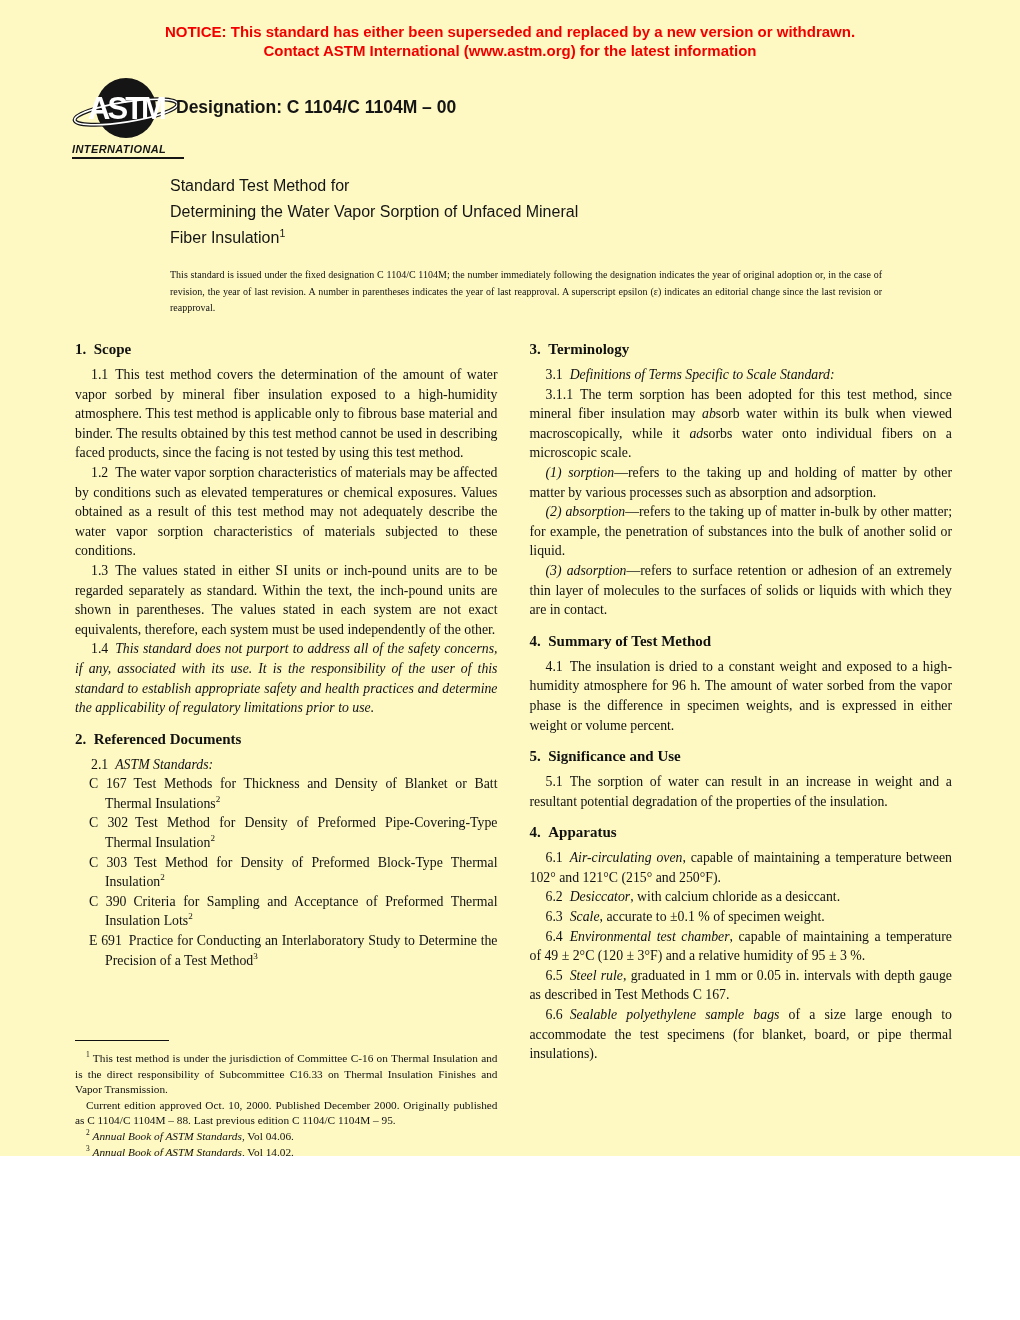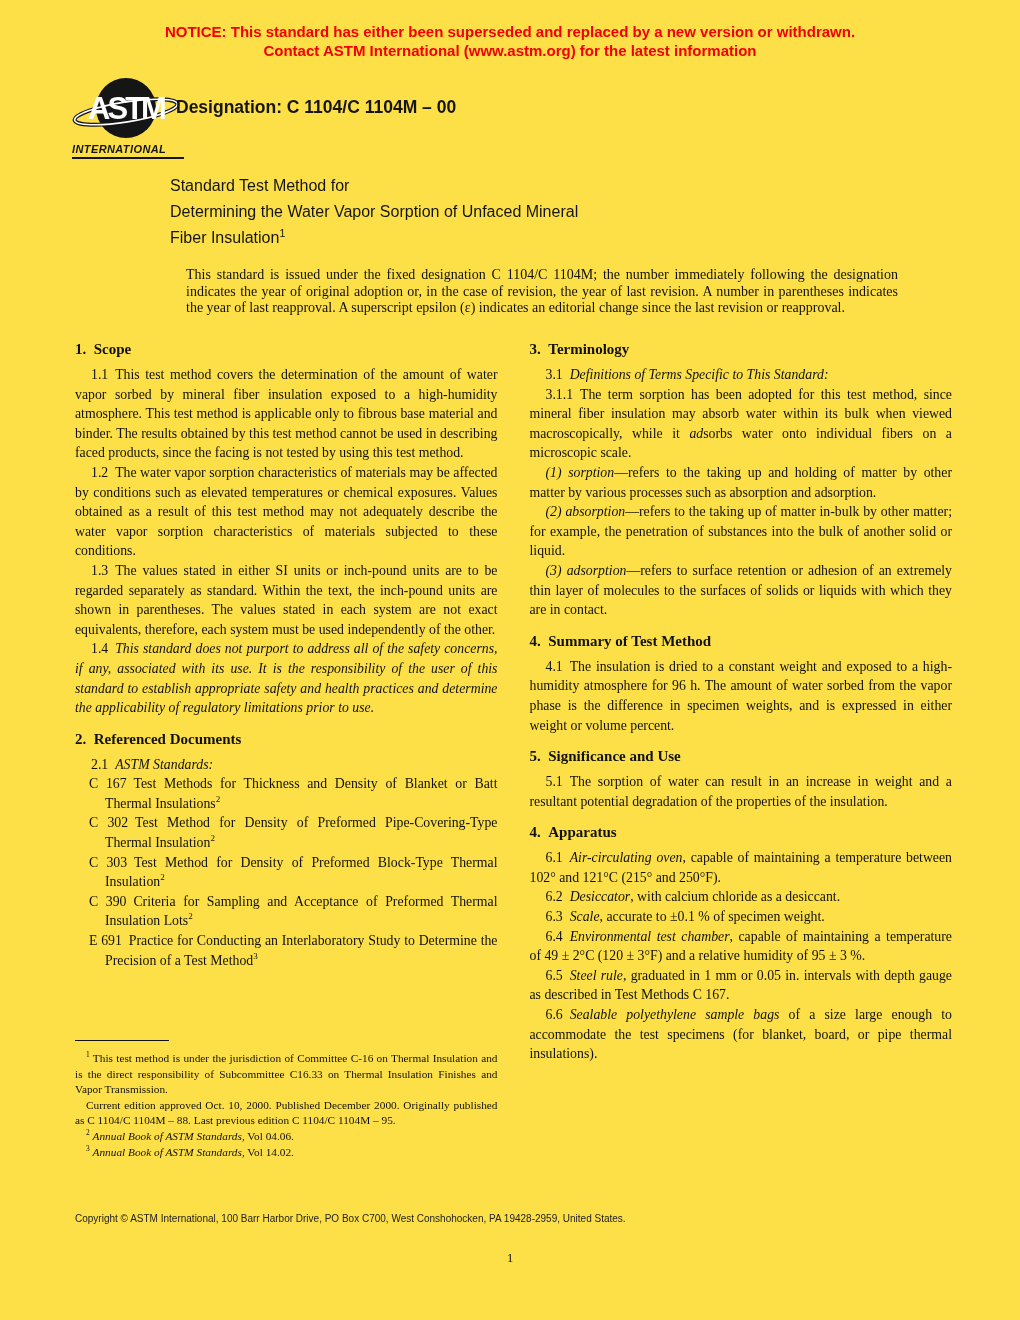--- a/index.html
+++ b/index.html
@@ -1,17 +1,17 @@
 <!DOCTYPE html>
 <html><head>
 <meta charset="utf-8">
 <style>
   html,body{margin:0;padding:0;background:#ffffff;}
   .page{
-    position:relative;width:1020px;height:1320px;background:#fde047;
+    position:relative;width:1020px;height:1156px;background:#fef9c3;
     font-family:"Liberation Serif", serif;color:#111;overflow:hidden;
   }
   sup{font-size:0.66em;line-height:0;}
   
   .notice{
     position:absolute;top:22px;left:0;width:100%;text-align:center;
     font-family:"Liberation Sans", sans-serif;font-weight:bold;
     font-size:15px;line-height:19px;
   }
   
@@ -26,22 +26,22 @@
     font-family:"Liberation Sans", sans-serif;font-weight:bold;font-size:17.5px;color:#151515;
   }
   
   .title{
     position:absolute;top:173px;left:170px;width:710px;
     font-family:"Liberation Sans", sans-serif;font-weight:normal;
     font-size:16px;line-height:26px;color:#151515;
   }
   
   .issuance{
-    position:absolute;top:267px;left:186px;width:712px;
-    font-size:14px;line-height:16.5px;text-align:justify;
+    position:absolute;top:267px;left:170px;width:712px;
+    font-size:10px;line-height:16.5px;text-align:justify;
   }
   
   .columns{position:absolute;top:341px;left:75px;width:877px;height:840px;display:flex;gap:32px;}
   .col{width:430px;position:relative;}
   .sec-heading{font-size:15px;font-weight:bold;margin:13px 0 7px 0;}
   .sec-heading.first{margin-top:0;}
   .para{font-size:13.8px;line-height:19.6px;text-align:justify;text-indent:16px;margin:0;}
   .ref{font-size:13.8px;line-height:19.6px;text-align:justify;
        padding-left:30px;text-indent:-16px;margin:0;}
   
@@ -110,22 +110,22 @@
         <hr class="fn-rule">
         <p class="fn"><sup>1</sup><span> This test method is under the jurisdiction of Committee C-16 on Thermal Insulation and is the direct responsibility of Subcommittee C16.33 on Thermal Insulation Finishes and Vapor Transmission.</span></p>
         <p class="fn"><span>Current edition approved Oct. 10, 2000. Published December 2000. Originally published as C 1104/C 1104M – 88. Last previous edition C 1104/C 1104M – 95.</span></p>
         <p class="fn"><sup>2</sup><span> </span><span style="font-style: italic;">Annual Book of ASTM Standards,</span><span> Vol 04.06.</span></p>
         <p class="fn"><sup>3</sup><span> </span><span style="font-style: italic;">Annual Book of ASTM Standards,</span><span> Vol 14.02.</span></p>
       </div>
     </div>
 
     <div class="col">
       <div class="sec-heading first">3. Terminology</div>
-      <p class="para"><span>3.1 </span><span style="font-style: italic;">Definitions of Terms Specific to This Standard:</span></p>
-      <p class="para"><span>3.1.1 The term sorption has been adopted for this test method, since mineral fiber insulation may </span><span style="">ab</span><span>sorb water within its bulk when viewed macroscopically, while it </span><span style="font-style: italic;">ad</span><span>sorbs water onto individual fibers on a microscopic scale.</span></p>
+      <p class="para"><span>3.1 </span><span style="font-style: italic;">Definitions of Terms Specific to Scale Standard:</span></p>
+      <p class="para"><span>3.1.1 The term sorption has been adopted for this test method, since mineral fiber insulation may </span><span style="font-style: italic;">ab</span><span>sorb water within its bulk when viewed macroscopically, while it </span><span style="font-style: italic;">ad</span><span>sorbs water onto individual fibers on a microscopic scale.</span></p>
       <p class="para"><span style="font-style: italic;">(1) sorption</span><span>—refers to the taking up and holding of matter by other matter by various processes such as absorption and adsorption.</span></p>
       <p class="para"><span style="font-style: italic;">(2) absorption</span><span>—refers to the taking up of matter in-bulk by other matter; for example, the penetration of substances into the bulk of another solid or liquid.</span></p>
       <p class="para"><span style="font-style: italic;">(3) adsorption</span><span>—refers to surface retention or adhesion of an extremely thin layer of molecules to the surfaces of solids or liquids with which they are in contact.</span></p>
 
       <div class="sec-heading">4. Summary of Test Method</div>
       <p class="para"><span>4.1 The insulation is dried to a constant weight and exposed to a high-humidity atmosphere for 96 h. The amount of water sorbed from the vapor phase is the difference in specimen weights, and is expressed in either weight or volume percent.</span></p>
 
       <div class="sec-heading">5. Significance and Use</div>
       <p class="para"><span>5.1 The sorption of water can result in an increase in weight and a resultant potential degradation of the properties of the insulation.</span></p>
 

